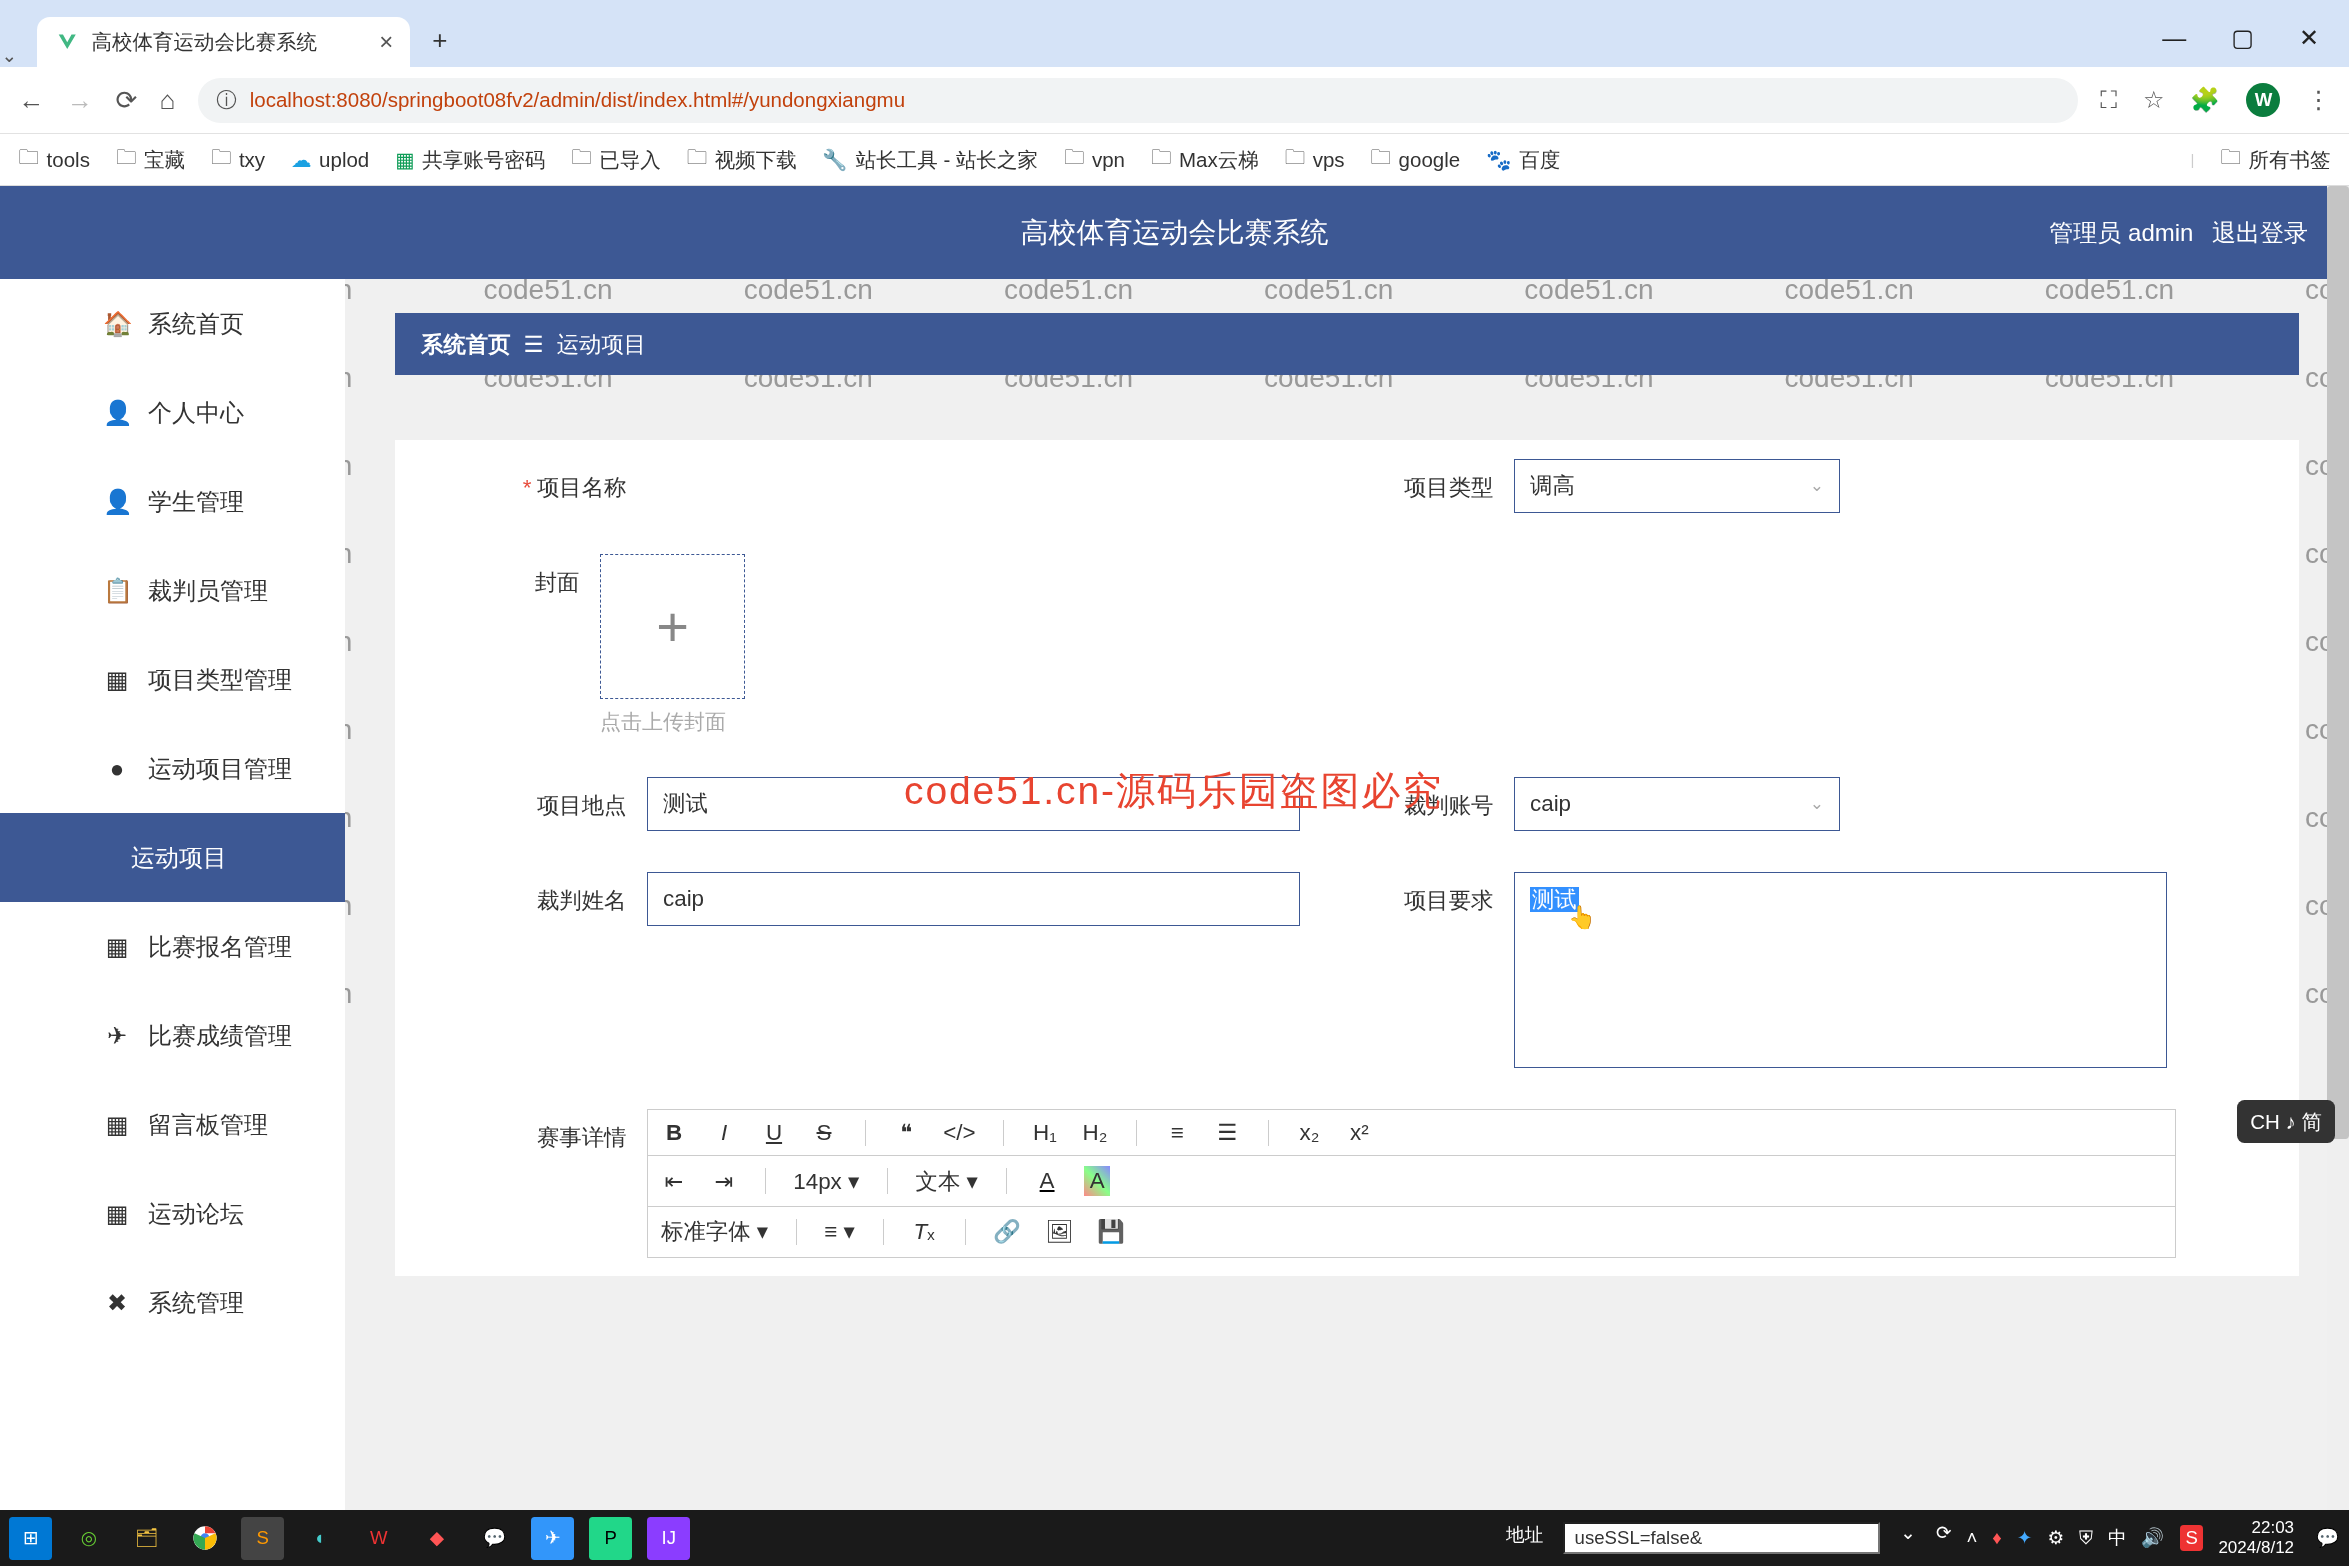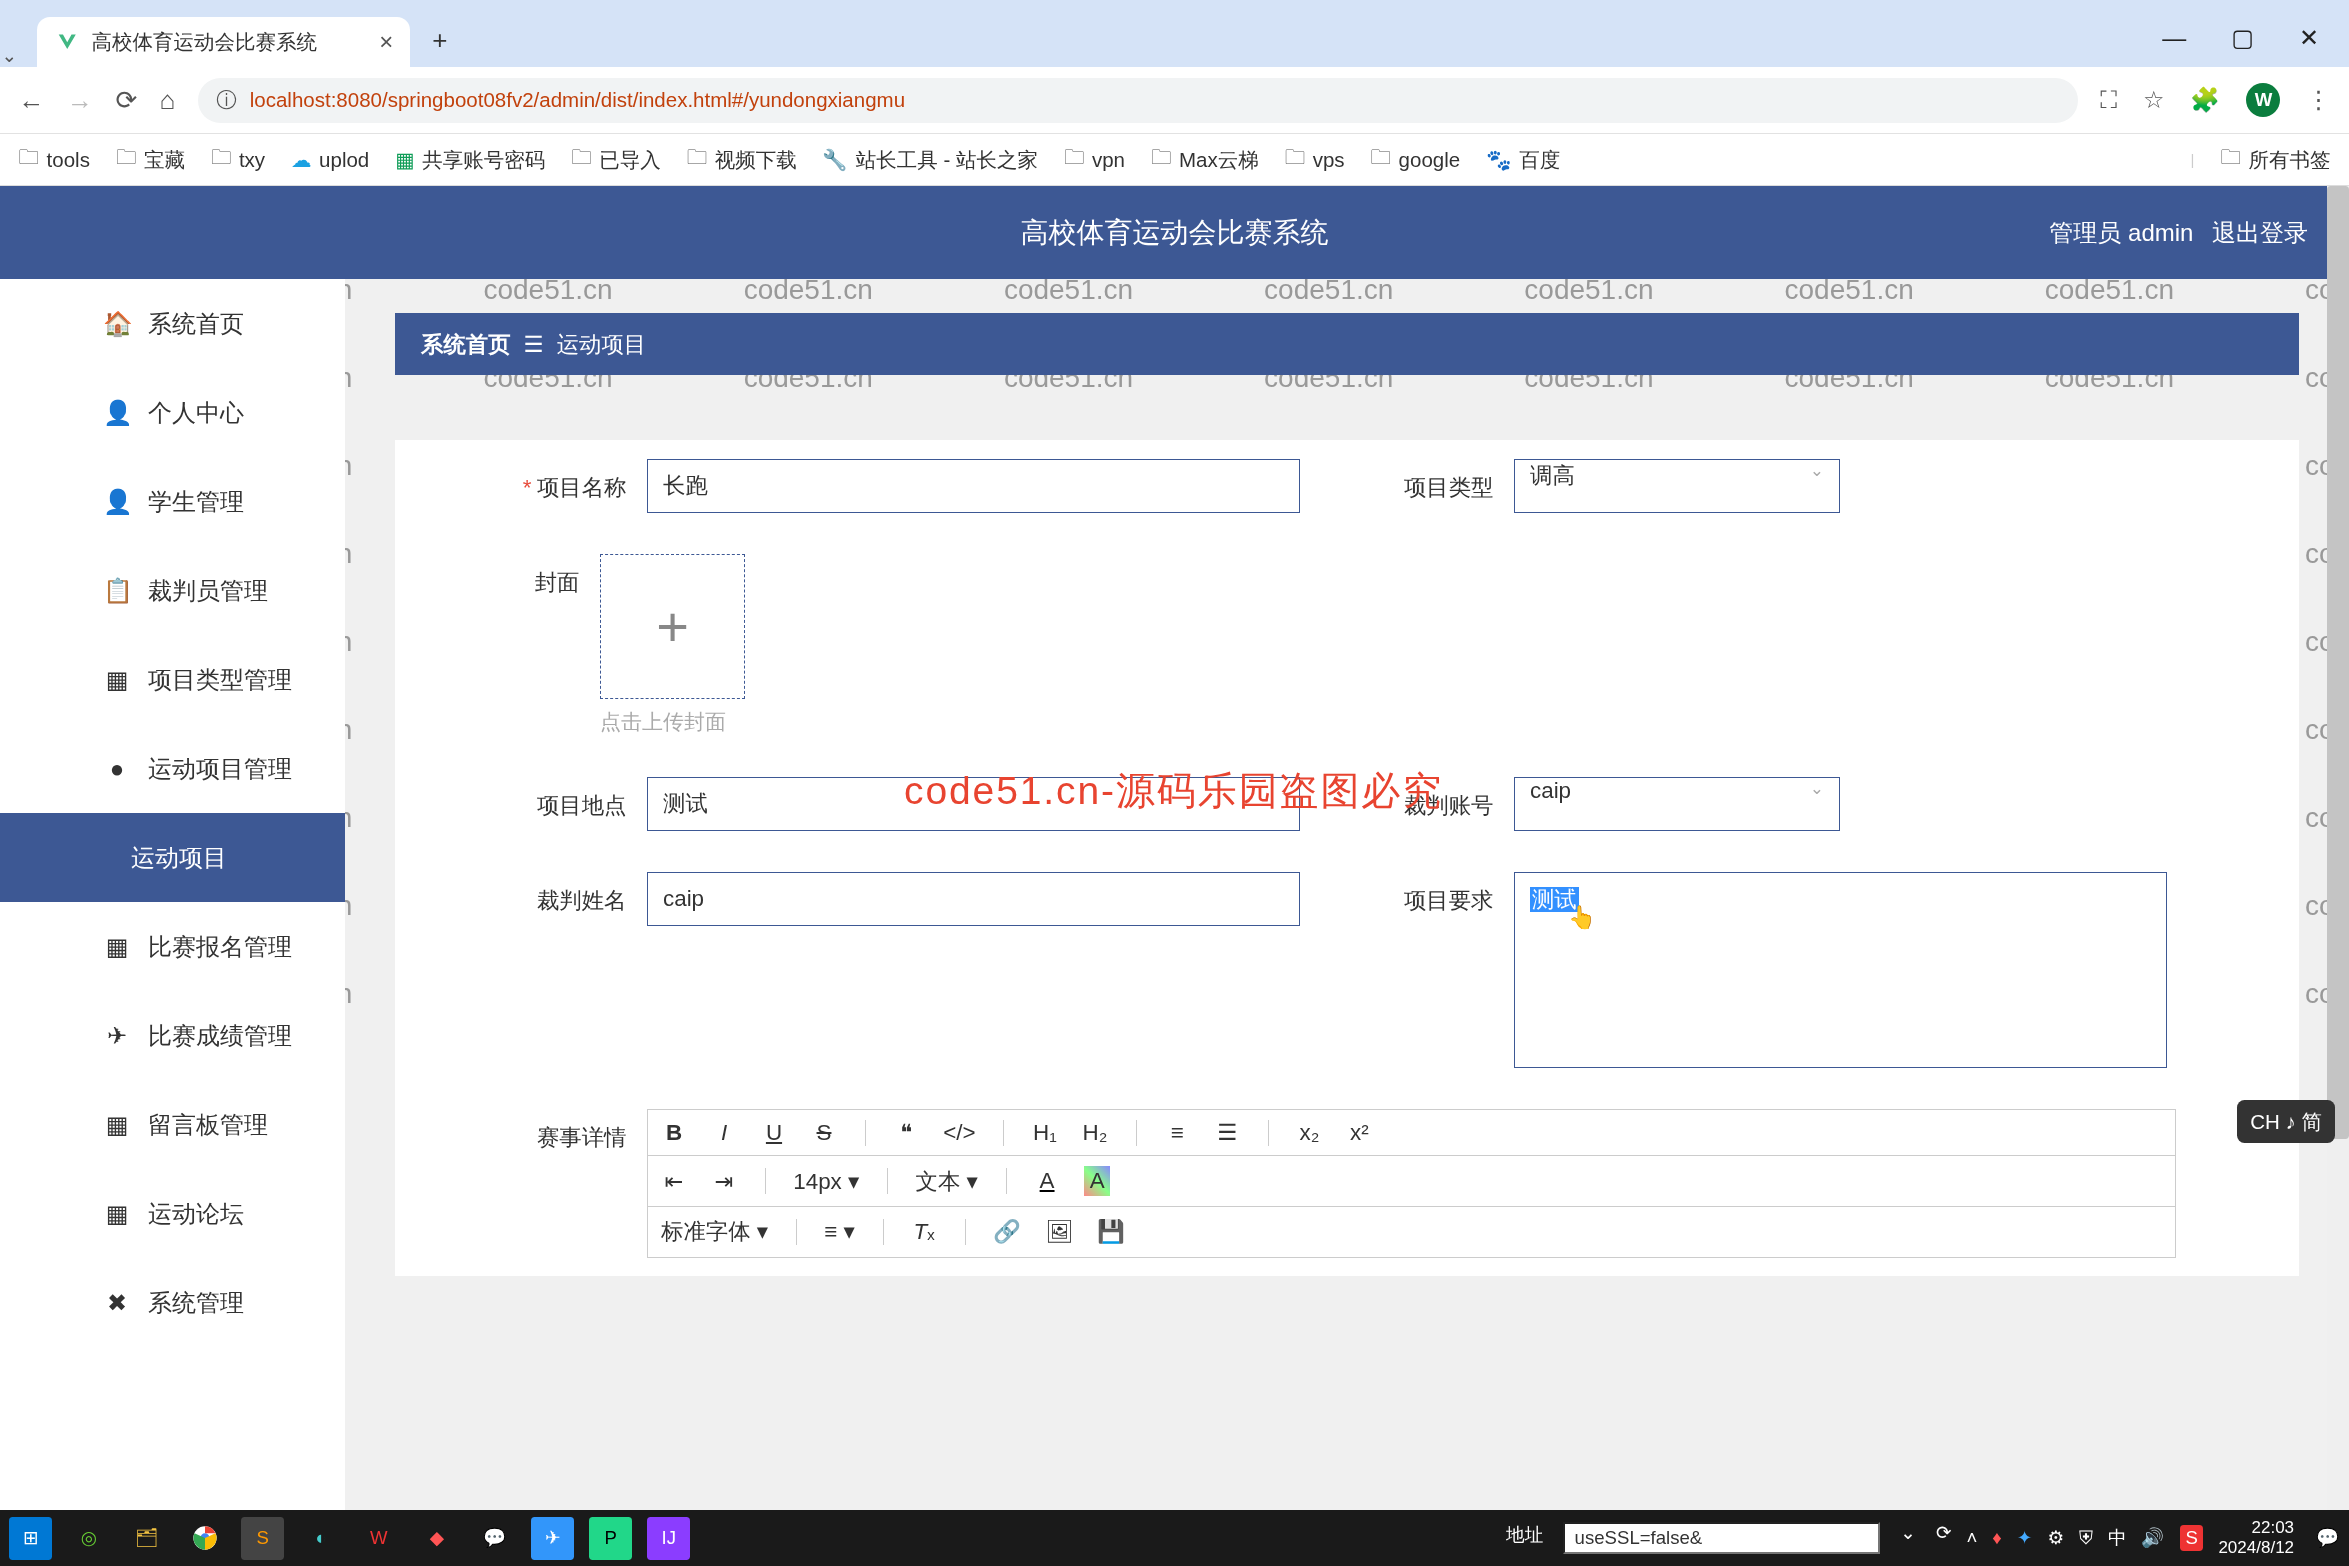--- a/index.html
+++ b/index.html
@@ -55,21 +55,21 @@
 .form-area { background: #fff; margin-top: 65px; padding: 18.6px 0; }
 .form-row { display: flex; margin-bottom: 41px; }
 .form-col { display: flex; align-items: flex-start; }
 .form-col.left { width: 914px; }
 .form-label { width: 252px; text-align: right; padding-right: 20.5px; font-size: 22.4px; color: #333; padding-top: 13px; }
 .form-label .req { color: #e74c3c; margin-right: 5.6px; }
 .form-input { width: 653px; height: 54px; border: 1.9px solid #3d5894; padding: 0 15px; font-size: 22.4px; color: #333; outline: none; }
 .form-input.date { width: 326px; padding-left: 45px; position: relative; }
 .date-wrap { position: relative; }
 .date-icon { position: absolute; left: 13px; top: 15px; color: #aaa; font-size: 20.5px; }
-.form-select { width: 326px; height: 54px; border: 1.9px solid #3d5894; padding: 0 15px; font-size: 22.4px; color: #333; display: flex; align-items: flex-start; justify-content: space-between; }
+.form-select { width: 326px; height: 54px; border: 1.9px solid #3d5894; padding: 0 15px; font-size: 22.4px; color: #333; display: flex; align-items: center; justify-content: space-between; }
 .sel-arrow { color: #aaa; font-size: 17px; }
 .upload-box { width: 145px; height: 145px; border: 1.9px dashed #3d5894; display: flex; align-items: center; justify-content: center; font-size: 56px; color: #888; }
 .upload-hint { font-size: 21px; color: #aaa; margin-top: 9.3px; }
 .textarea { width: 653px; height: 196px; border: 1.9px solid #3d5894; padding: 11.2px 15px; font-size: 22.4px; color: #333; resize: both; }
 .textarea .sel-text { background: #3390ff; color: #fff; padding: 0 1.9px; }
 
 .richtext-label { width: 252px; text-align: right; padding-right: 20.5px; font-size: 22.4px; color: #333; padding-top: 13px; float:left;}
 .richtext-box { margin-left: 252px; width: 1529px; }
 .rt-toolbar { border: 0.9px solid #ccc; padding: 9.3px 13px; display: flex; flex-wrap: wrap; gap: 24px; align-items: center; font-size: 22.4px; color: #333; background:#fff; }
 .rt-btn { min-width: 26px; text-align: center; cursor: pointer; }
@@ -383,21 +383,20 @@
       <span class="bc-home">系统首页</span>
       <span>☰</span>
       <span>运动项目</span>
     </div>
 
     <div class="form-area">
 
       <div class="form-row">
         <div class="form-col left">
           <div class="form-label"><span class="req">*</span><span>项目名称</span></div>
-          <input class="form-input" value="长跑" style="">
         </div>
         <div class="form-col">
           <div class="form-label" style="width:205px">项目类型</div>
           <div class="form-select">
             <span>调高</span>
               <span class="sel-arrow">⌄</span>
           </div>
         </div>
       </div>
 

